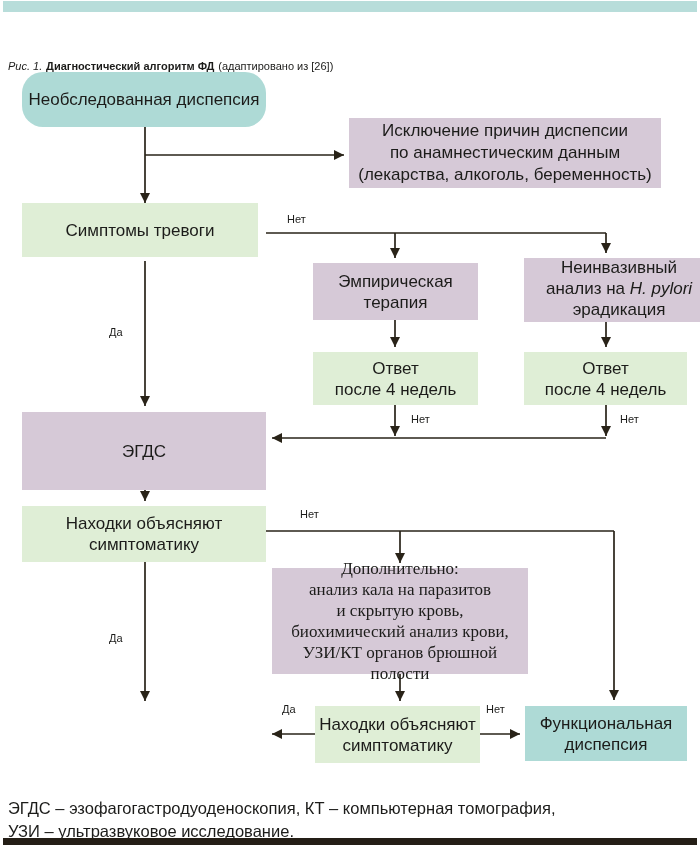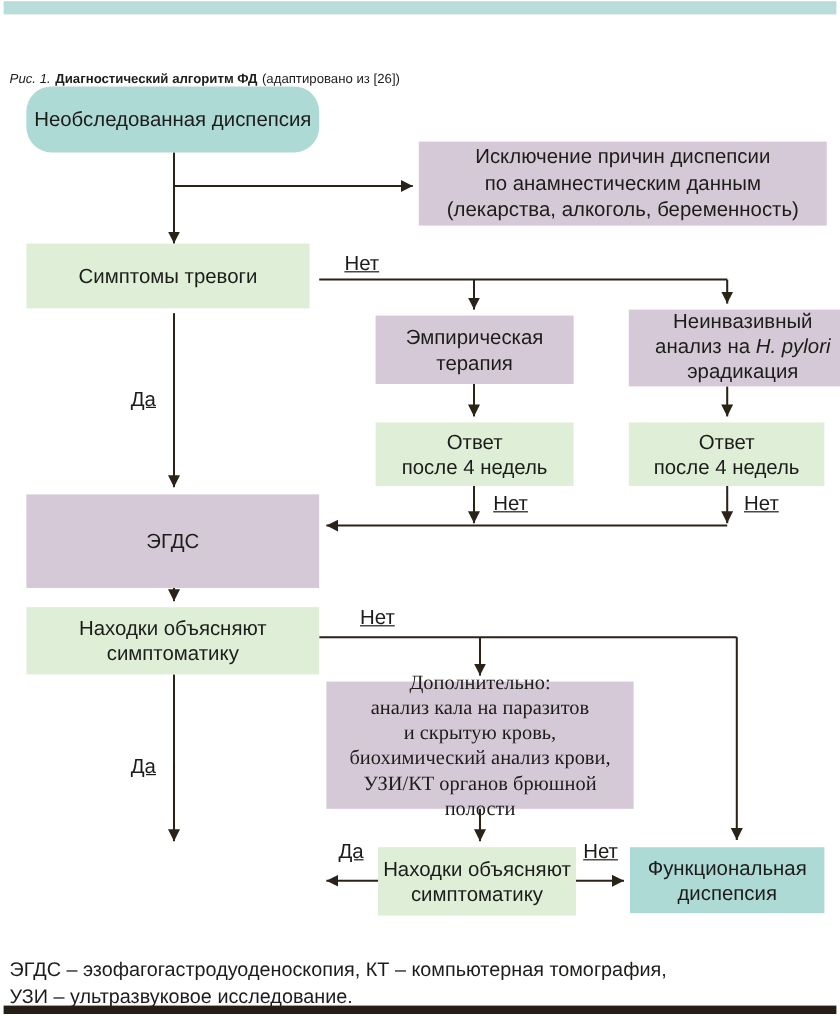--- a/index.html
+++ b/index.html
@@ -14,21 +14,21 @@
   .caption em{font-style:italic;margin-right:.35em;}
   .caption strong{font-weight:bold;margin-right:.35em;}
   .node{
     position:absolute;display:flex;align-items:center;justify-content:center;
     text-align:center;font-size:17px;line-height:21px;white-space:pre-line;
     box-sizing:border-box;padding:2px 4px;
   }
   .teal{background:var(--teal,#aedad6);}
   .green{background:var(--green,#dfeed6);}
   .purple{background:var(--purple,#d6c9d7);}
-  .edge-label{position:absolute;font-size:17px;line-height:19px;text-decoration:underline;}
+  .edge-label{position:absolute;font-size:11px;line-height:19px;}
   svg.connectors{position:absolute;left:0;top:0;pointer-events:none;}
   svg.connectors path{stroke:var(--line,#292318);stroke-width:1.7;fill:none;}
   .footnote{position:absolute;left:8px;font-size:16.5px;line-height:22px;white-space:nowrap;}
   .n-ital{font-style:italic;}
 </style>
 </head>
 <body>
 
 <div class="canvas">
 
@@ -60,21 +60,21 @@
     <path d="M400,531 V563" marker-end="url(#arr)"></path>
     <path d="M614,531 V700" marker-end="url(#arr)"></path>
     <path d="M145,562 V701" marker-end="url(#arr)"></path>
     <path d="M400,674 V701" marker-end="url(#arr)"></path>
     <path d="M315,734 H272" marker-end="url(#arr)"></path>
     <path d="M480,734 H520" marker-end="url(#arr)"></path>
   </svg>
 
   <div class="node teal" style="left:22px;top:72px;width:244px;height:55px;border-radius:21px;">Необследованная диспепсия</div>
 
-  <div class="node purple" style="left:349px;top:118px;width:340px;height:70px;line-height:22px;">Исключение причин диспепсии
+  <div class="node purple" style="left:349px;top:118px;width:312px;height:70px;line-height:22px;">Исключение причин диспепсии
 по анамнестическим данным
 (лекарства, алкоголь, беременность)</div>
 
   <div class="node green" style="left:22px;top:203px;width:236px;height:54px;">Симптомы тревоги</div>
 
   <div class="node purple" style="left:313px;top:263px;width:165px;height:57px;">Эмпирическая
 терапия</div>
 
   <div class="node purple" style="left:524px;top:258px;width:190px;height:64px;align-items:flex-end;">
     <div><span>Неинвазивный</span><br><span>анализ на </span><span class="n-ital">H. pylori</span><br><span>эрадикация</span></div>

